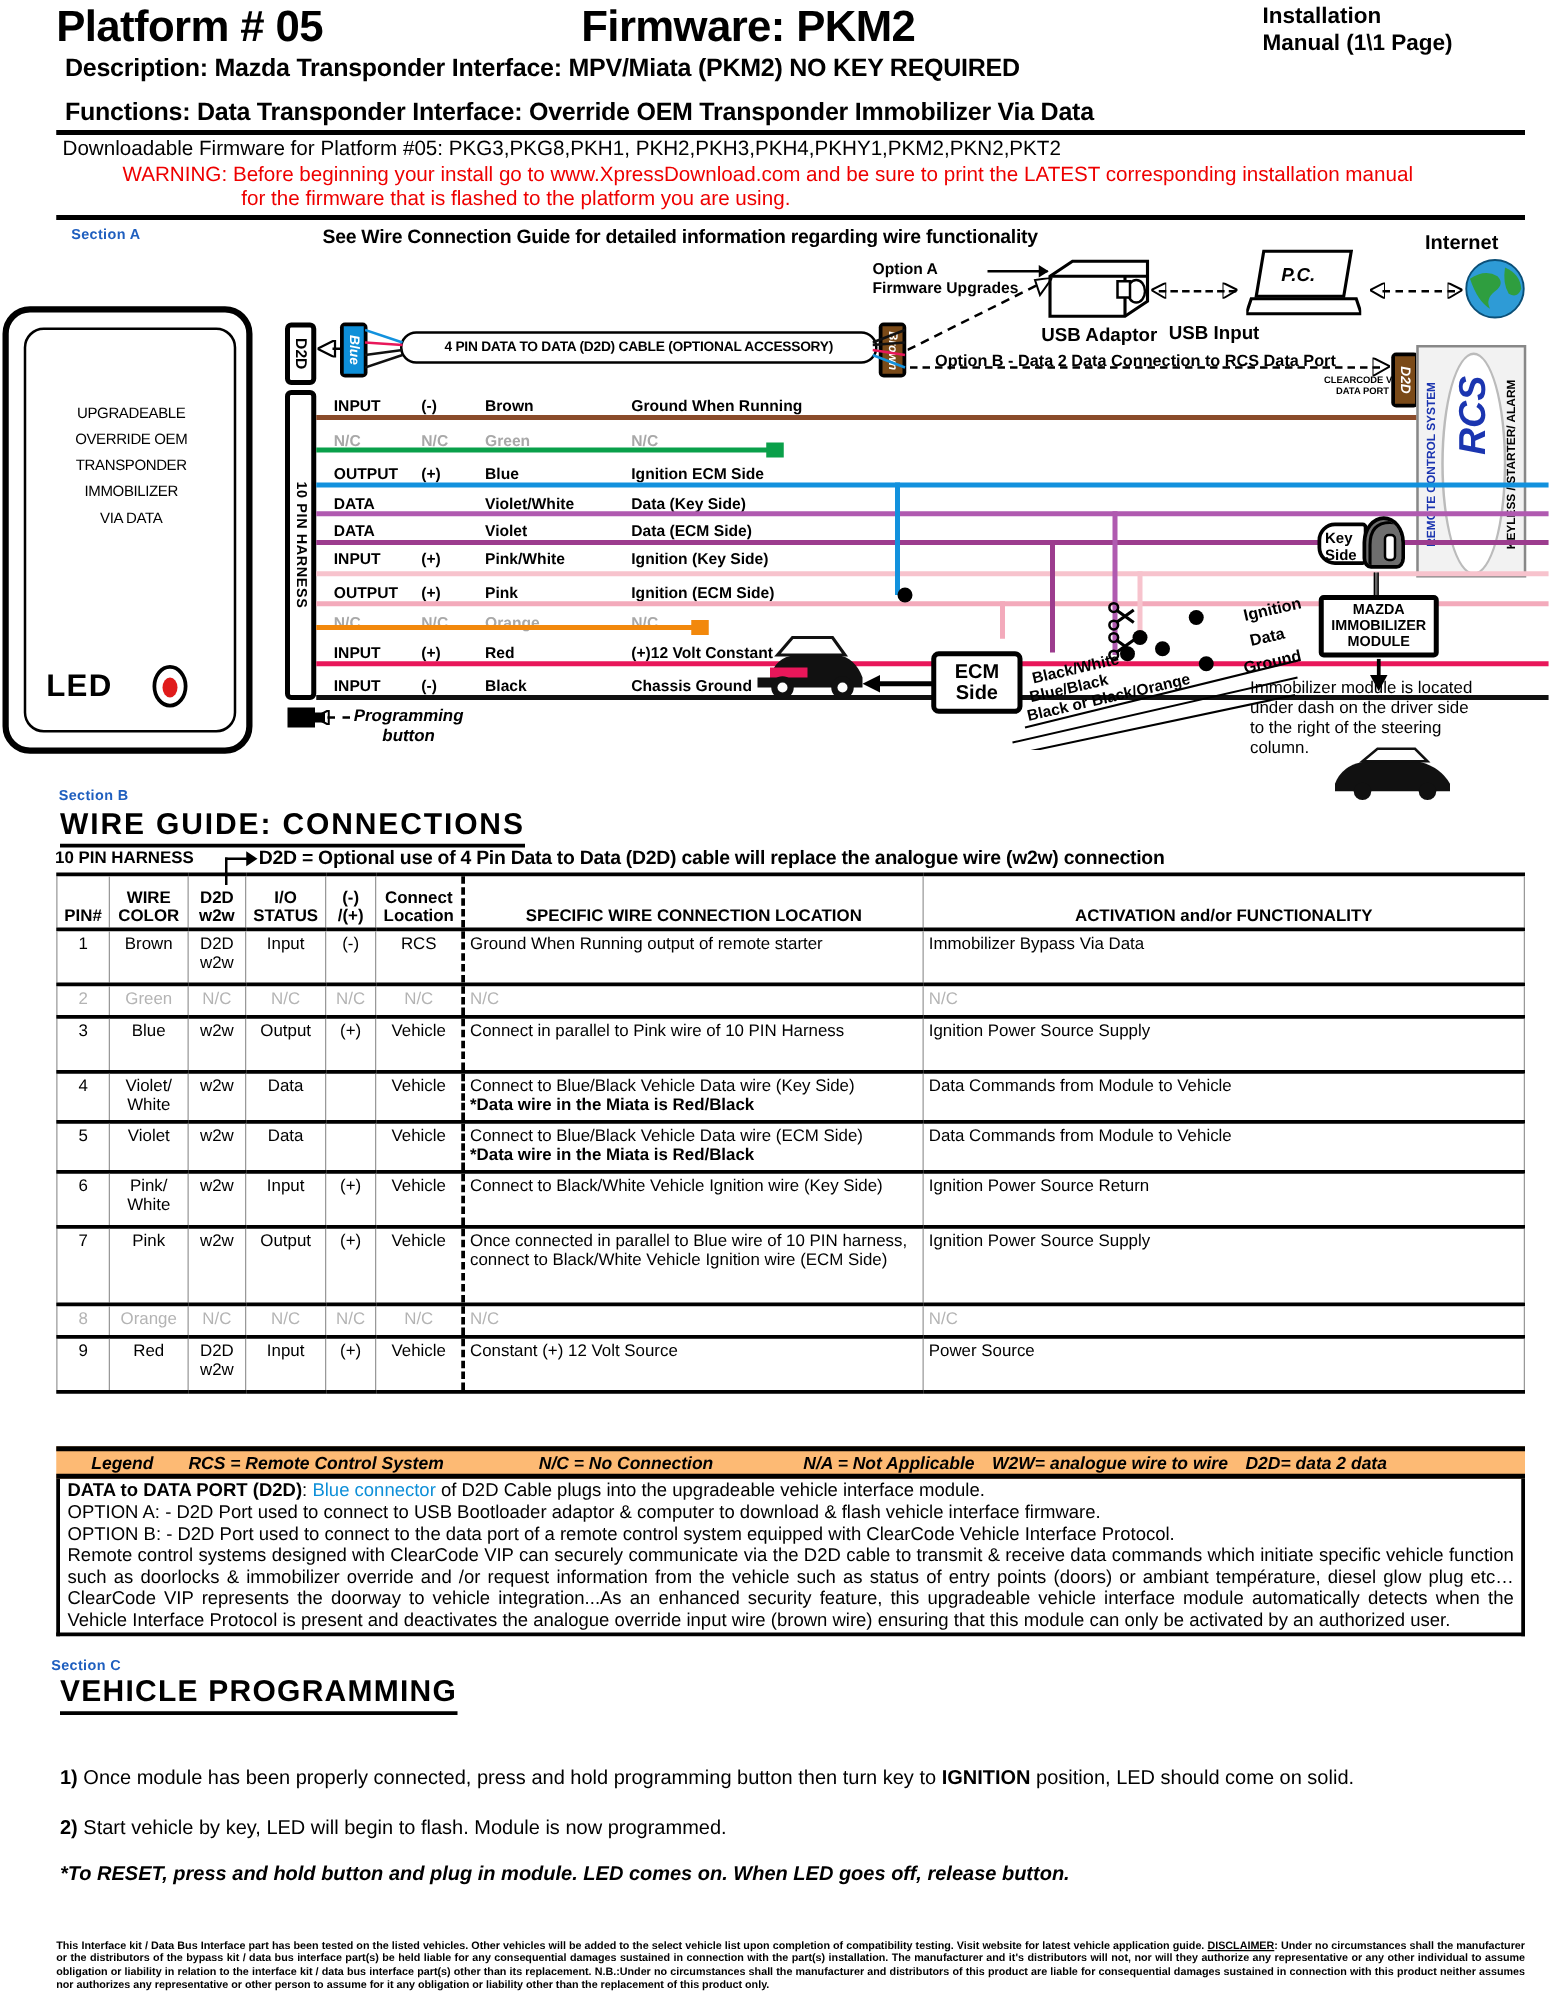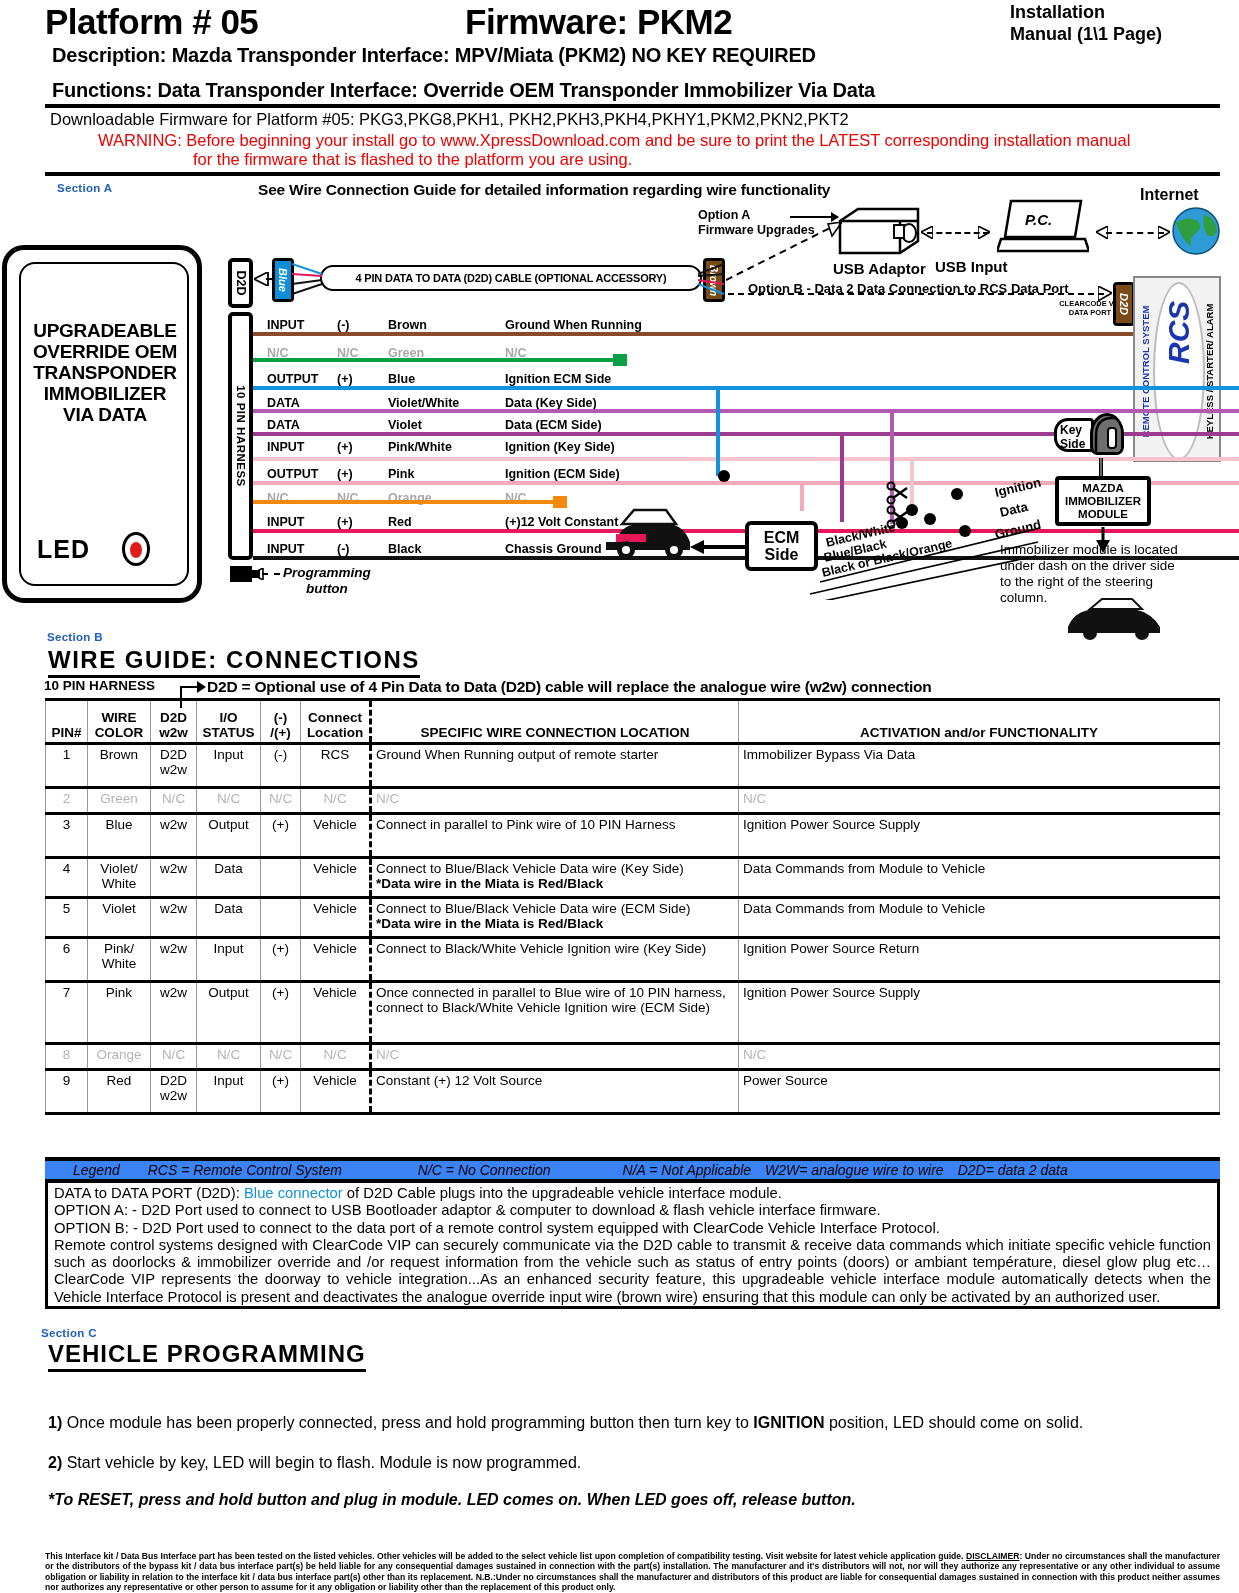--- a/index.html
+++ b/index.html
@@ -30,21 +30,21 @@
   .secA-lbl { left:57px; top:182px; }
   .secA-note { position:absolute; left:258px; top:181px; font-size:15.5px; font-weight:bold; letter-spacing:-0.2px;}
   .internet-lbl { position:absolute; left:1140px; top:186px; font-size:16px; font-weight:bold;}
 
   
   .modbox { position:absolute; left:2px; top:245px; width:200px; height:358px;
             border:5px solid #000; border-radius:22px; background:#fff; }
   .modbox-in { position:absolute; left:12px; top:12px; right:8px; bottom:12px;
             border:2px solid #000; border-radius:16px; }
   .mod-txt { position:absolute; left:8px; top:70px; width:180px; text-align:center;
-            font-size:19px; font-weight:bold; line-height:21px; letter-spacing:-0.3px;}
+            font-size:12px; font-weight:normal; line-height:21px; letter-spacing:-0.3px;}
   .led-lbl { position:absolute; left:30px; top:285px; font-size:25px; font-weight:bold; letter-spacing:1px;}
   .led-dot { position:absolute; left:115px; top:282px; width:28px; height:34px;
             border:3px solid #000; border-radius:50%; background:#fff; }
   .led-dot i { position:absolute; left:5px; top:7px; width:12px; height:16px; border-radius:50%; background:#e01b1b; display:block;}
 
   
   .conn-d2d { position:absolute; left:228px; top:258px; width:25px; height:50px;
               border:4px solid #000; border-radius:5px; background:#fff;
               display:flex; align-items:center; justify-content:center;}
   .conn-d2d span { transform:rotate(90deg); font-size:12.5px; font-weight:bold; white-space:nowrap;}
@@ -135,29 +135,29 @@
   .c-col { width:63px; text-align:center; }
   .c-d2d { width:46px; text-align:center; }
   .c-io  { width:64px; text-align:center; }
   .c-pol { width:40px; text-align:center; }
   .c-loc { width:70px; text-align:center; border-right:3px dashed #000 !important;}
   .c-spec{ width:368px; }
   .c-act { }
   .dim td, .dim { color:#b4b4b4; }
 
   .legend { position:absolute; left:45px; top:1157px; width:1175px; height:26px;
-            border-top:4px solid #000; border-bottom:4px solid #000; background:#3b82f6;
-            font-size:14px; font-weight:normal; font-style:italic;
+            border-top:4px solid #000; border-bottom:4px solid #000; background:#fdba74;
+            font-size:14px; font-weight:bold; font-style:italic;
             display:flex; align-items:center; }
   .legend span { white-space:nowrap; }
   .lg1{ margin-left:28px;} .lg2{margin-left:28px;} .lg3{margin-left:76px;} .lg4{margin-left:72px;} .lg5{margin-left:14px;} .lg6{margin-left:14px;}
 
   .d2dblock { position:absolute; left:45px; top:1183px; width:1175px; height:126px;
               border:3px solid #000; border-top:none; padding:2px 6px; font-size:14.8px; line-height:17.3px;}
-  .d2dblock .ttl { font-weight:normal; }
+  .d2dblock .ttl { font-weight:bold; }
   .blue { color:#0e8fd8; font-weight:normal; }
 
   
   .secC-lbl { left:41px; top:1327px; }
   .secC-title { position:absolute; left:48px; top:1340px; font-size:24px; font-weight:bold;
                 letter-spacing:1px; border-bottom:3px solid #000; padding-bottom:1px;}
   .step { position:absolute; font-size:16px; }
   .s1 { left:48px; top:1414px; }
   .s2 { left:48px; top:1454px; }
   .s3 { left:48px; top:1491px; font-style:italic; font-weight:bold; }

